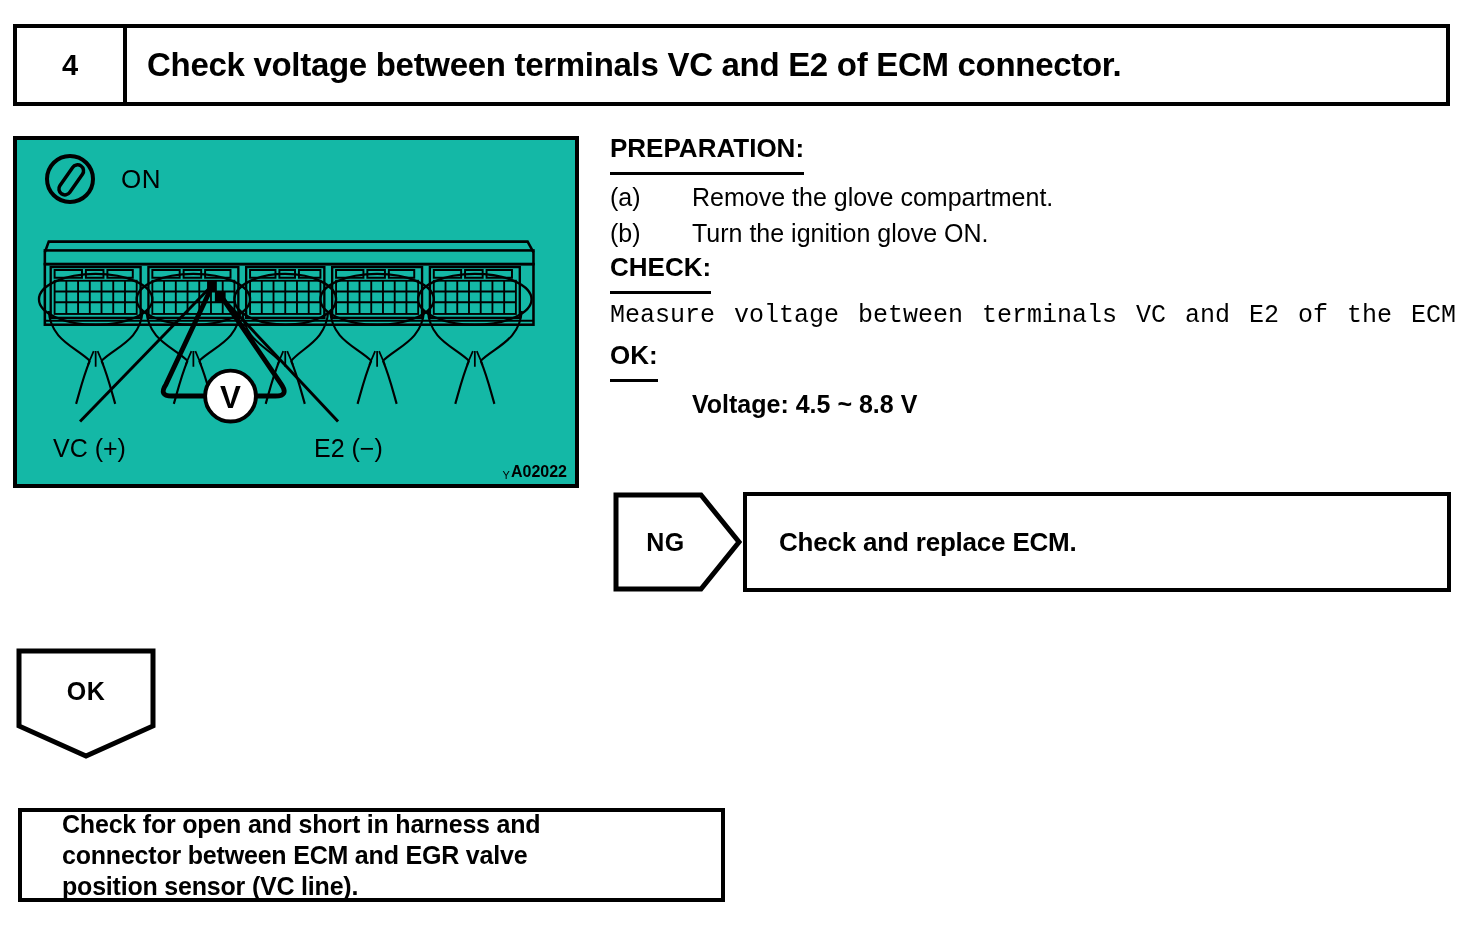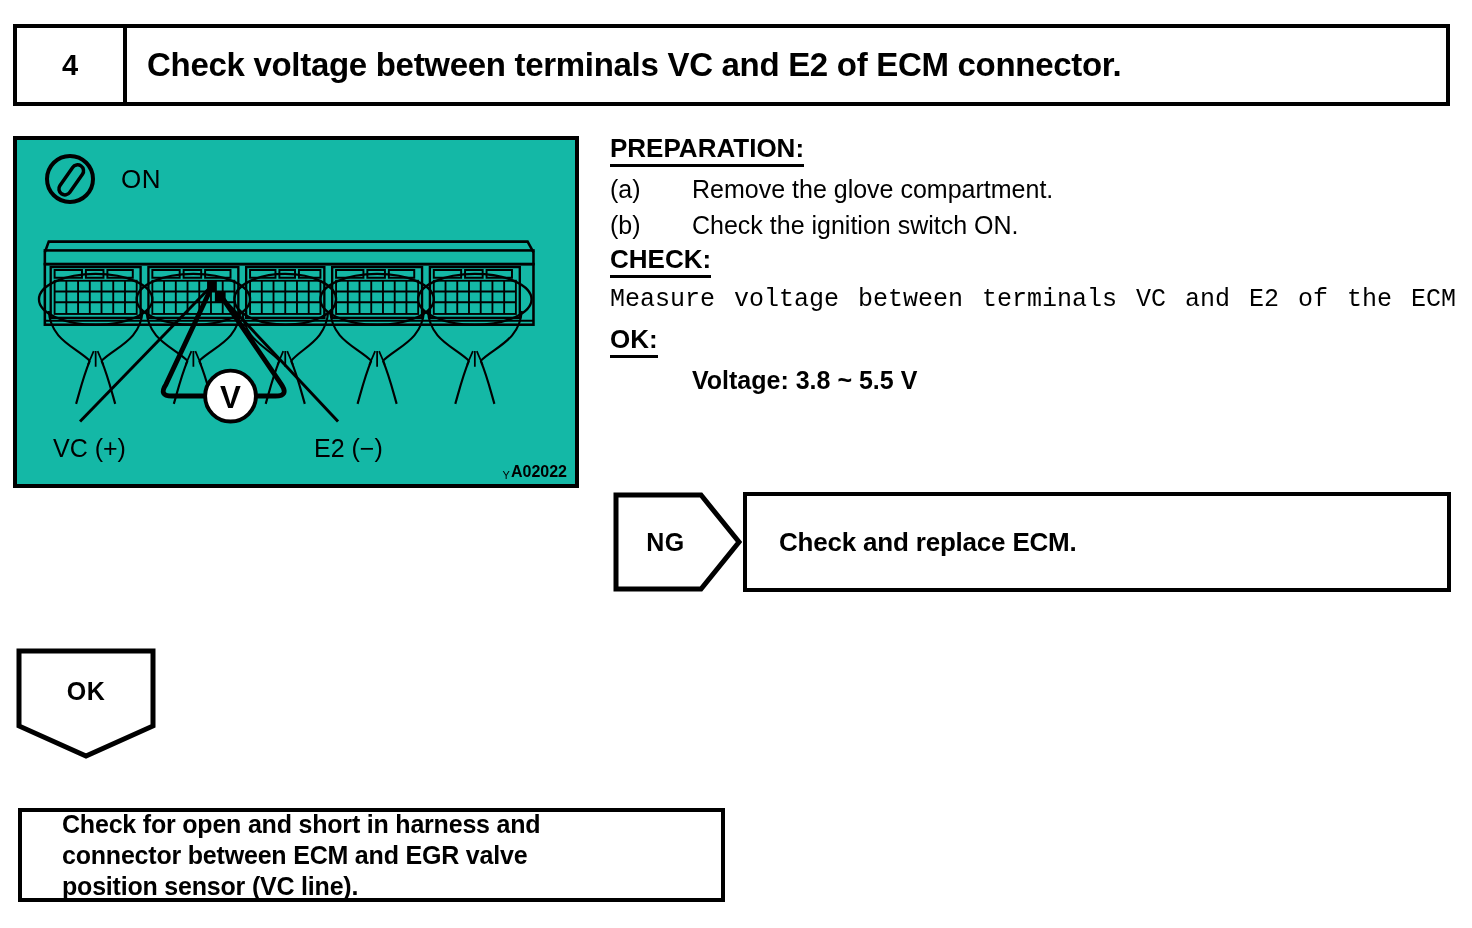--- a/index.html
+++ b/index.html
@@ -125,21 +125,21 @@
     top: 134px;
     width: 846px;
   }
   .sec-head {
     font-size: 26px;
     font-weight: bold;
     display: inline-block;
     border-bottom: 3px solid #000;
     line-height: 1.12;
     margin: 0;
-    padding-bottom: 1px;
+    padding-bottom: 9px;
   }
   .sec-head-wrap { line-height: 1.0; margin-bottom: 4px; }
   .prep-list { margin: 2px 0 2px 0; }
   .prep-item {
     font-size: 25px;
     line-height: 1.44;
     display: flex;
   }
   .prep-tag { width: 82px; flex: none; }
   .prep-text { flex: 1; }
@@ -424,39 +424,39 @@
     <span class="sec-head">PREPARATION:</span>
   </div>
 
   <div class="prep-list">
     <div class="prep-item">
       <span class="prep-tag">(a)</span>
       <span class="prep-text">Remove the glove compartment.</span>
     </div>
     <div class="prep-item">
       <span class="prep-tag">(b)</span>
-      <span class="prep-text">Check the ignition switch ON.</span>
+      <span class="prep-text">Turn the ignition glove ON.</span>
     </div>
   </div>
 
   <div class="sec-head-wrap">
     <span class="sec-head">CHECK:</span>
   </div>
 
   <div class="check-body">
     <div class="justified-line">Measure voltage between terminals VC and E2 of the ECM</div>
   </div>
 
   <div class="spacer-sm"></div>
 
   <div class="sec-head-wrap">
     <span class="sec-head">OK:</span>
   </div>
 
-  <div class="ok-value">Voltage:  3.8 ~ 5.5 V</div>
+  <div class="ok-value">Voltage:  4.5 ~ 8.8 V</div>
 </div>
 
 <div class="ng-branch">
   <svg class="ng-arrow" viewBox="0 0 132 100">
     <polygon points="3,3 88,3 126,50 88,97 3,97" fill="#fff" stroke="#000" stroke-width="5" stroke-linejoin="miter"></polygon>
   </svg>
   <div class="ng-arrow-label">NG</div>
   <div class="ng-box">
     <span class="ng-box-text">Check and replace ECM.</span>
   </div>

